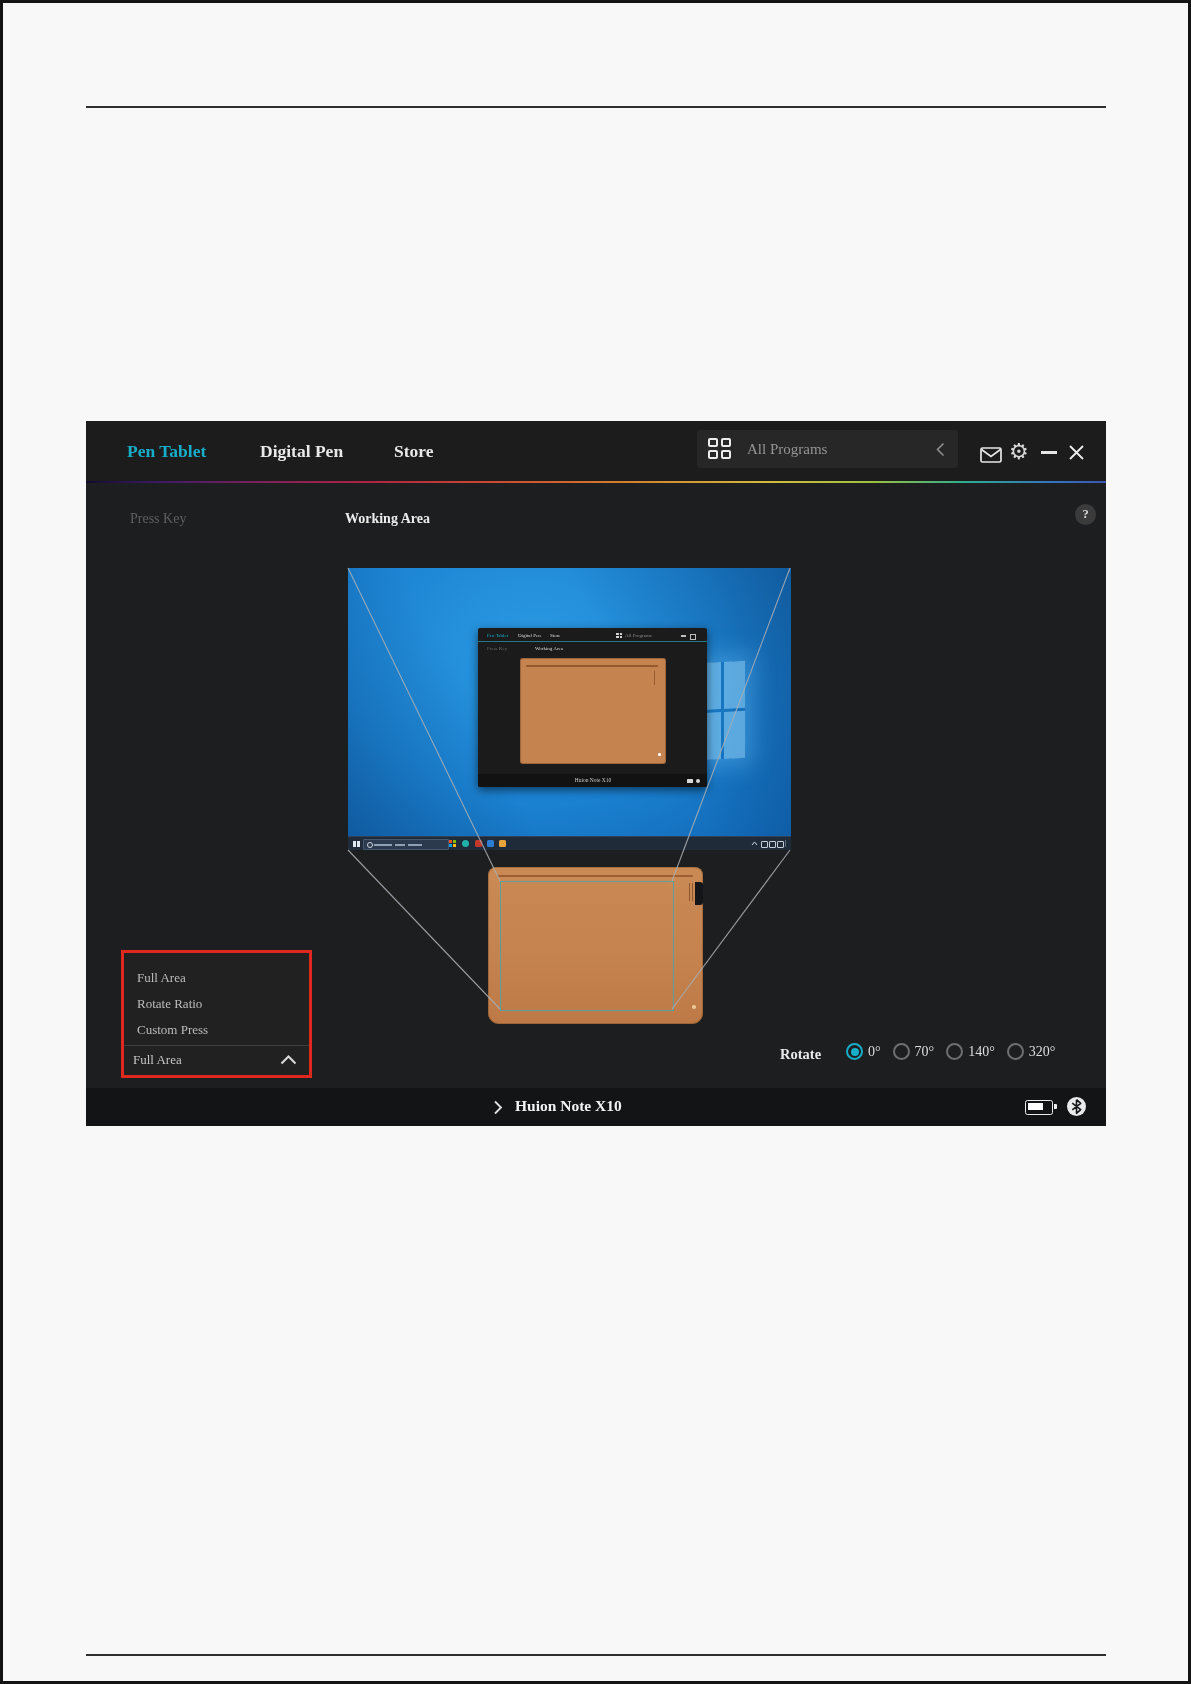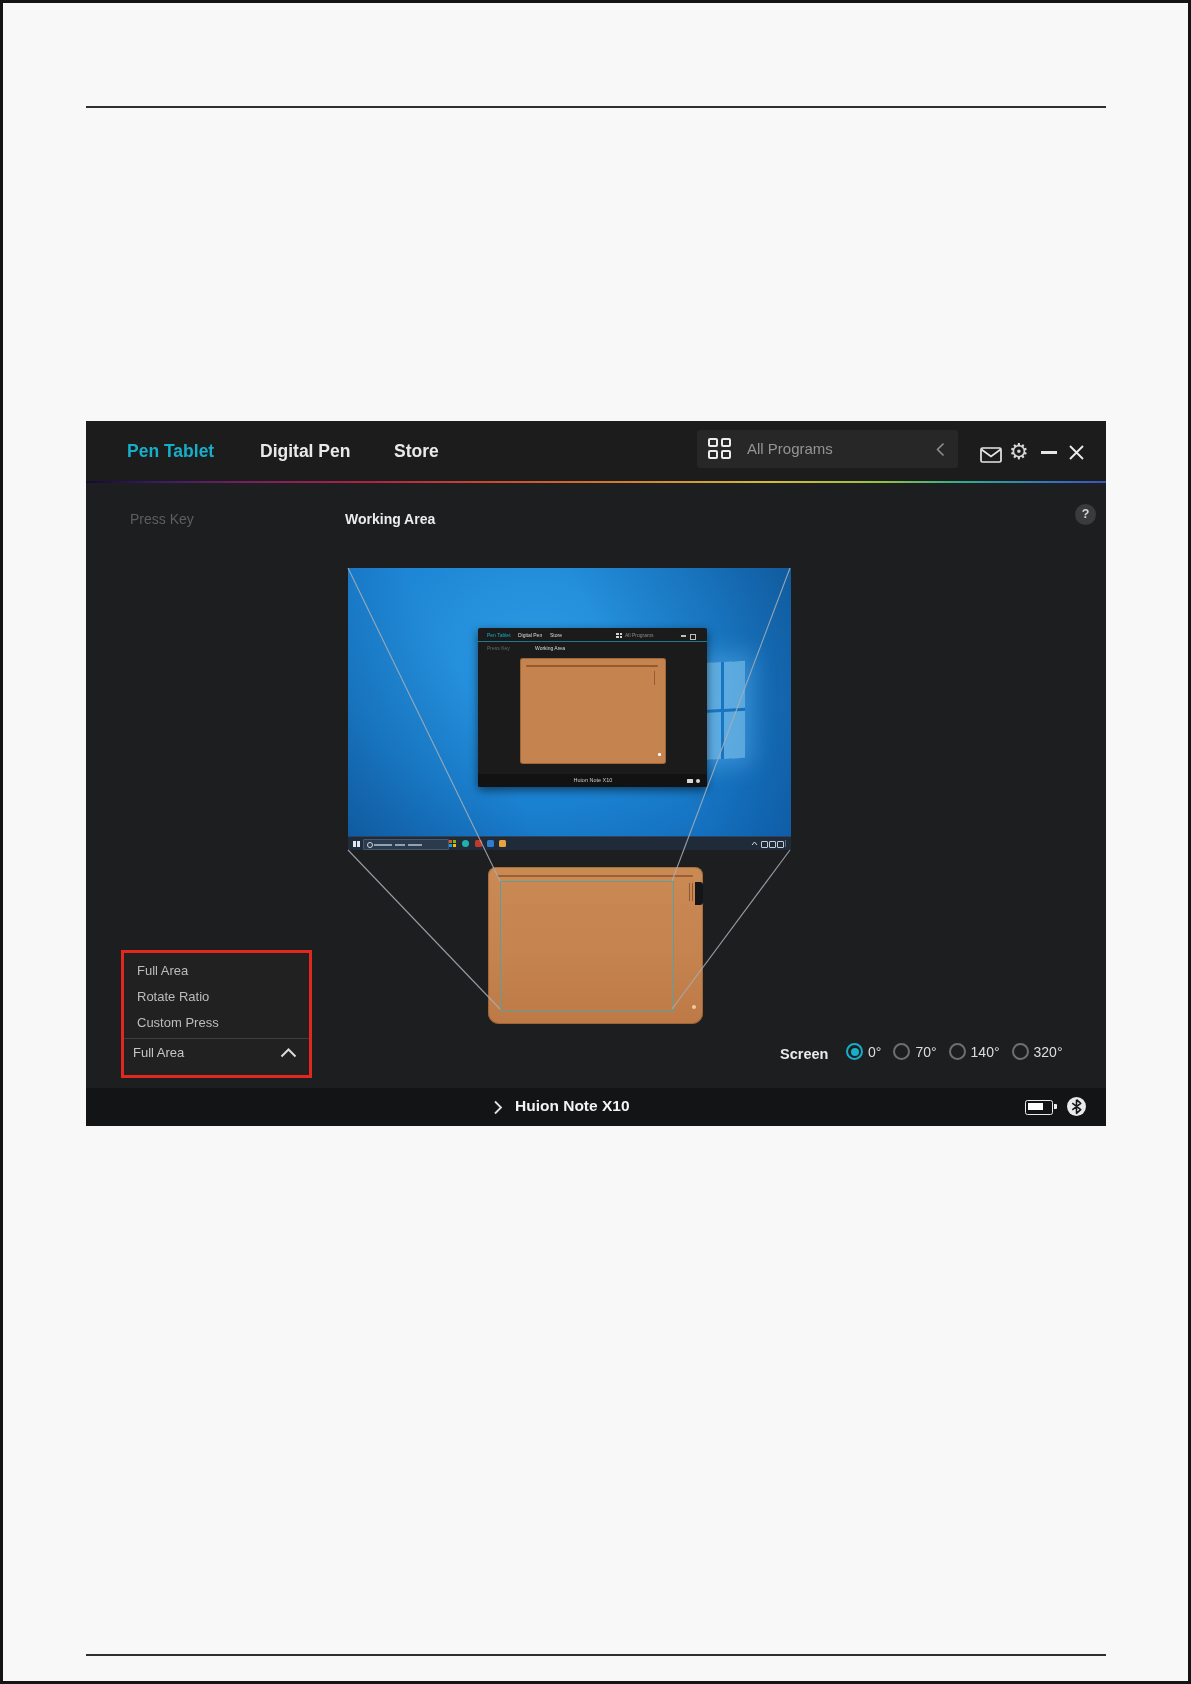--- a/index.html
+++ b/index.html
@@ -1,17 +1,17 @@
 <!DOCTYPE html>
 <html style="--accent: #17aec9; --highlight-red: #e0281e; --tablet-orange: #c5834f; --active-outline: #5d9fa0;"><head>
 <meta charset="utf-8">
 <style>
   html,body{margin:0;padding:0;background:#e9eae9;}
   .page{position:relative;width:1191px;height:1684px;background:#f7f8f7;overflow:hidden;
-        font-family:Liberation Sans, sans-serif;}
+        font-family:Liberation Serif, serif;}
   .page-frame{position:absolute;inset:0;border:3px solid #141414;pointer-events:none;z-index:50;}
   .hrule{position:absolute;left:86px;width:1020px;height:2px;background:#2f2f2f;}
 
   
   .appwin{position:absolute;left:86px;top:421px;width:1020px;height:705px;background:#1d1e1f;}
   .nav{position:absolute;left:0;top:0;width:1020px;height:62px;background:#1c1c1d;}
   .tab{position:absolute;top:0;height:60px;line-height:60px;font-size:17.5px;font-weight:600;color:#e9e9e9;cursor:default;}
   .tab.active{color:var(--accent,#17aec9);}
   .rainbow{position:absolute;left:0;top:60px;width:1020px;height:2.4px;
     background:linear-gradient(90deg,#140b30 0%,#3c1a66 7%,#78205e 16%,#b22343 28%,#cd4a30 40%,#d4802c 53%,#d3bc3d 67%,#9dc23e 77%,#2fae8e 86%,#3272c2 95%,#3c55b2 100%);}
@@ -56,21 +56,21 @@
   .t-groove{position:absolute;left:9px;top:8px;width:196px;height:2px;background:rgba(150,85,45,.85);border-radius:1px;}
   .t-active{position:absolute;left:12px;top:14px;width:172px;height:128px;border:1.6px solid var(--active-outline,#5d9fa0);}
   .t-dock{position:absolute;left:201px;top:16px;width:1.4px;height:18px;background:#8f5630;}
   .t-notch{position:absolute;left:207px;top:15px;width:8px;height:23px;background:#131518;border-radius:0 3px 3px 0;}
   .t-pen{position:absolute;left:204px;top:138px;width:4px;height:4px;border-radius:50%;background:#eecb9f;}
 
   .maplines{position:absolute;left:0;top:0;pointer-events:none;}
 
   
   .dd-frame{position:absolute;left:35px;top:529px;width:185px;height:122px;border:3px solid var(--highlight-red,#e0281e);}
-  .dd-panel{position:absolute;inset:0;background:#212122;padding-top:5px;}
+  .dd-panel{position:absolute;inset:0;background:#212122;padding-top:12px;}
   .dd-item{height:26px;line-height:26px;padding-left:13px;font-size:13px;color:#bcbcbc;}
   .dd-divider{height:1px;background:#3e3e3e;margin-top:2px;}
   .dd-selected{position:relative;height:28px;line-height:28px;padding-left:9px;font-size:13px;color:#c6c6c6;}
 
   
   .rotate-label{position:absolute;left:694px;top:625px;font-size:14.5px;font-weight:600;color:#eaeaea;}
   .radio-group{position:absolute;left:760px;top:622px;display:flex;align-items:center;}
   .radio{width:13px;height:13px;border-radius:50%;border:2px solid #6f6f6f;margin-right:5px;position:relative;}
   .radio.sel{border-color:var(--accent,#17aec9);}
   .radio.sel::after{content:"";position:absolute;left:2.5px;top:2.5px;width:8px;height:8px;border-radius:50%;
@@ -226,21 +226,21 @@
         <div class="dd-divider"></div>
         <div class="dd-selected">
           <span>Full Area</span>
           <svg style="position:absolute;right:12px;top:9px;" width="17" height="10" viewBox="0 0 17 10">
             <polyline points="1.5,8.5 8.5,1.5 15.5,8.5" fill="none" stroke="#d9d9d9" stroke-width="2"></polyline>
           </svg>
         </div>
       </div>
     </div>
 
-    <div class="rotate-label">Screen</div>
+    <div class="rotate-label">Rotate</div>
     <div class="radio-group">
       <span class="radio-opt">
         <span class="radio sel"></span>
         <span>0°</span>
       </span>
       <span class="radio-opt">
         <span class="radio"></span>
         <span>70°</span>
       </span>
       <span class="radio-opt">

